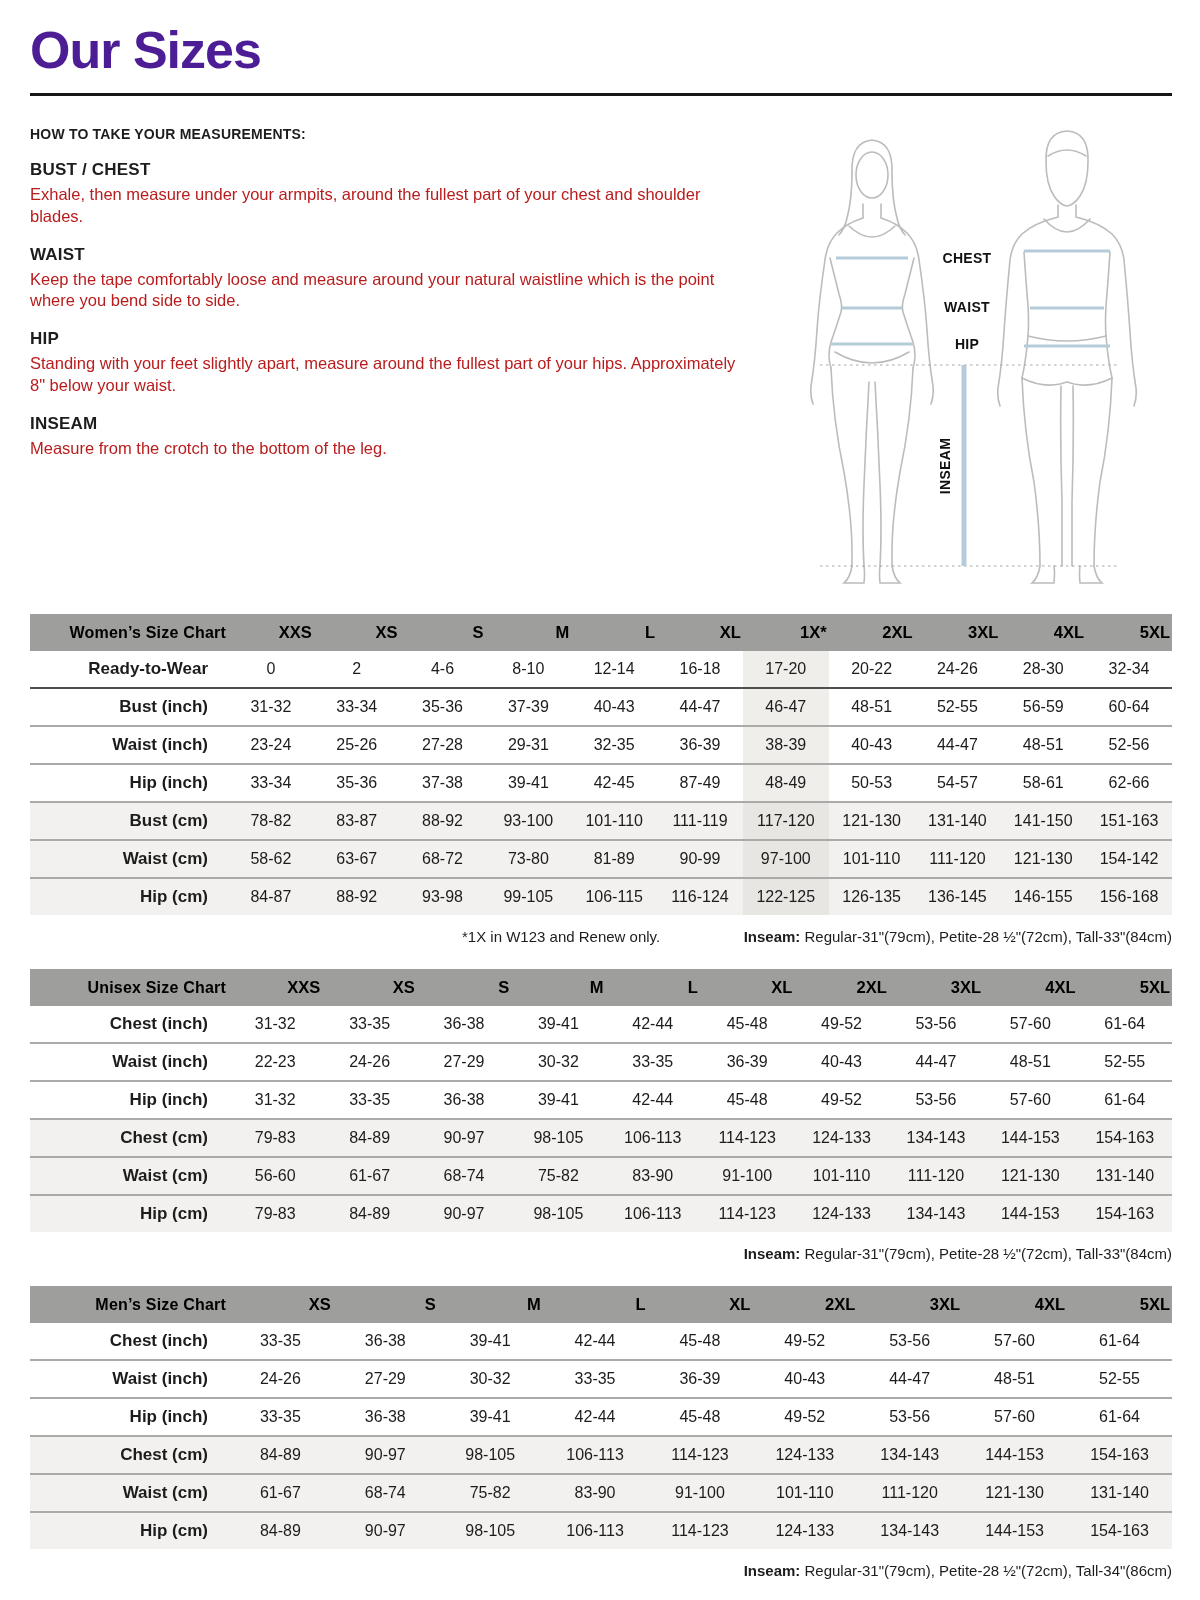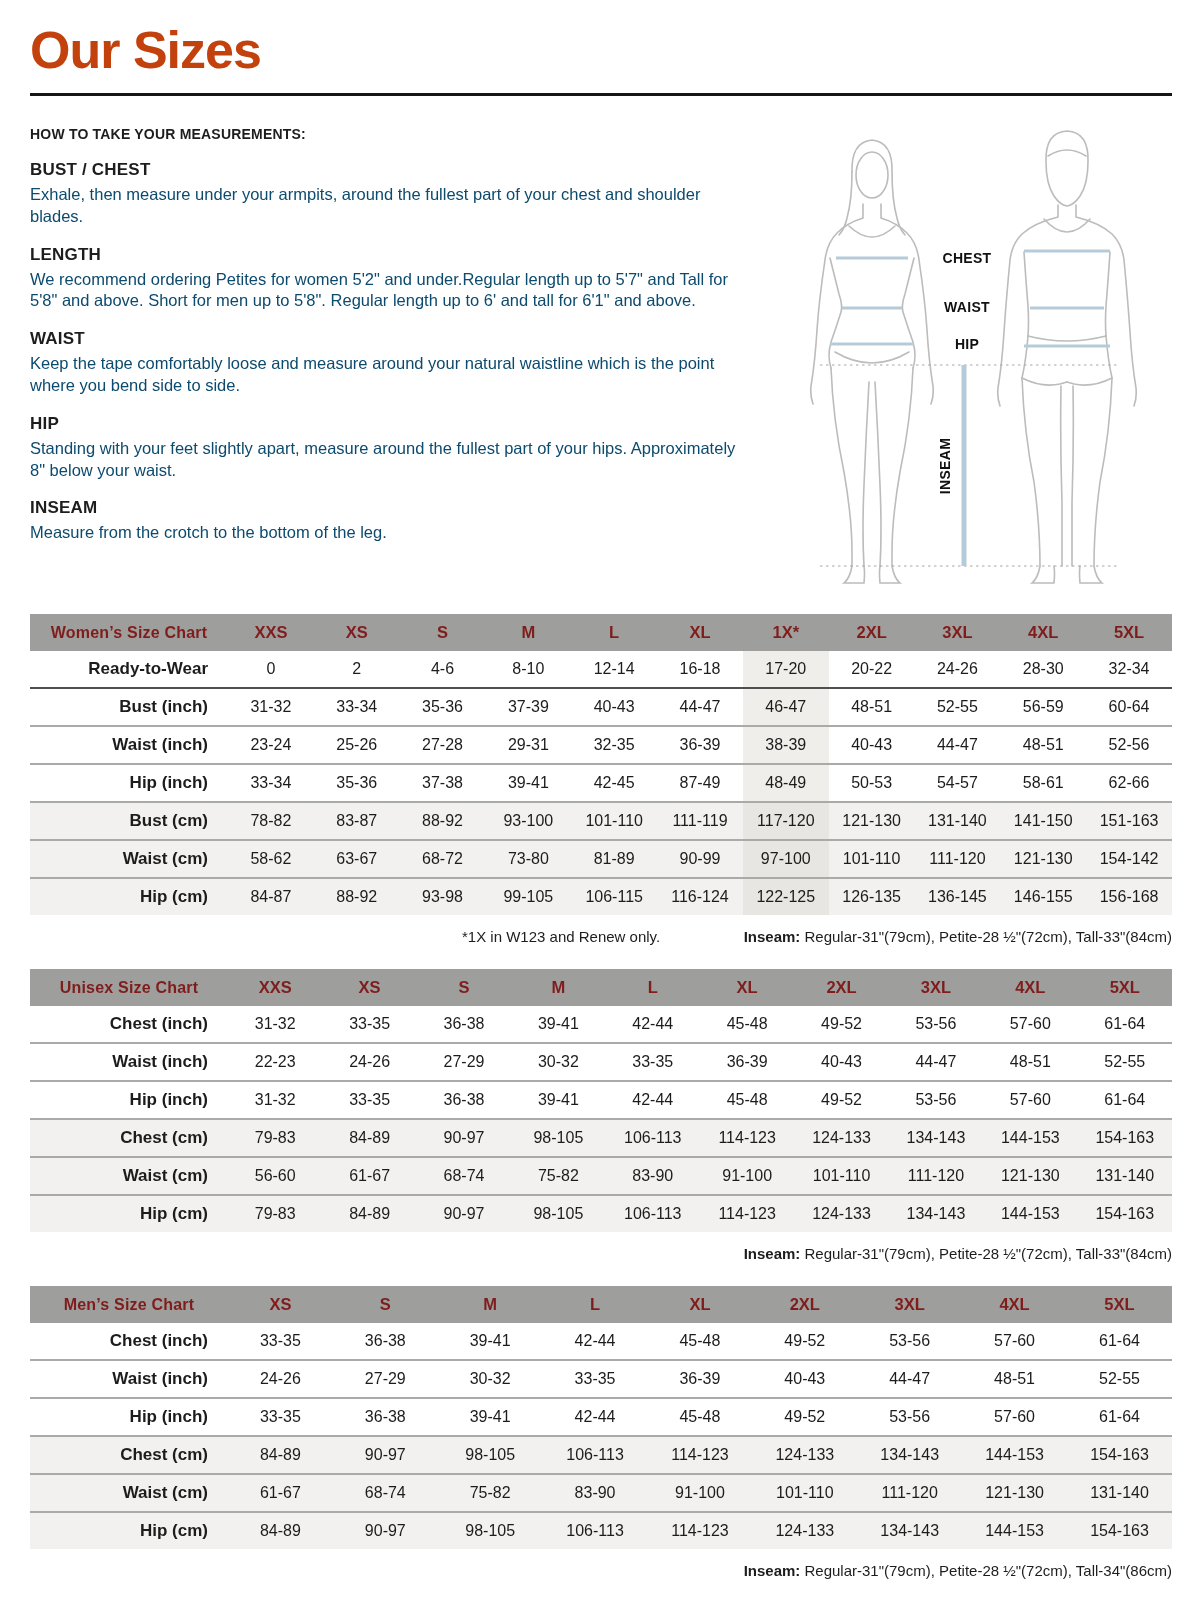--- a/index.html
+++ b/index.html
@@ -7,41 +7,41 @@
   body {
     width:1200px; height:1600px; overflow:hidden;
     font-family:"Liberation Sans", sans-serif;
     color:#1d1d1d;
   }
   .page { padding:22px 28px 20px 30px; }
 
   h1.page-title {
     margin:0 0 14px 0;
     font-size:52px; line-height:1.1; font-weight:800;
-    letter-spacing:-1px; color:#c2410c;
+    letter-spacing:-1px; color:#4c1d95;
   }
   .title-rule { border:none; border-top:3px solid #161616; margin:0 0 24px 0; }
 
   .top-section { display:flex; align-items:flex-start; }
   .instructions { width:742px; padding-right:18px; }
   .howto-heading { font-size:14px; font-weight:800; margin:6px 0 18px 0; letter-spacing:.2px; }
   .measure-section { margin:0 0 17px 0; }
   .measure-section h3 { margin:0 0 4px 0; font-size:17px; font-weight:800; letter-spacing:.2px; }
-  .measure-section p { margin:0; font-size:16.5px; line-height:1.32; color:#0c4a6e; }
+  .measure-section p { margin:0; font-size:16.5px; line-height:1.32; color:#b91c1c; }
 
   .diagram-wrap { flex:1; display:flex; justify-content:flex-end; }
 
   
   .size-table {
     width:1142px; border-collapse:collapse; table-layout:fixed;
     margin-top:24px; font-size:16px;
   }
   .size-table thead th {
-    background:#9e9e9c; color:#7f1d1d; font-weight:700;
-    height:37px; padding:0 2px; text-align:center; font-size:16.5px;
+    background:#9e9e9c; color:#000000; font-weight:700;
+    height:37px; padding:0 2px; text-align:right; font-size:16.5px;
   }
   .size-table thead th.table-title { font-weight:600; font-size:16px; letter-spacing:.2px; }
   .size-table td {
     text-align:center; padding:8px 2px; height:37px; color:#1c1c1c;
   }
   .size-table tbody tr { border-bottom:2px solid #aaaaa8; }
   .size-table tbody tr:last-child { border-bottom:none;padding-left:38px; }
   .size-table tbody tr.dark-rule { border-bottom:2px solid #4f4f4f; }
   .size-table td.row-label { text-align:right; font-weight:800; padding-right:20px; font-size:17px;margin-top:12px; }
   .size-table tr.shaded td { background:#f2f1ef; }
@@ -68,24 +68,20 @@
   <h1 class="page-title">Our Sizes</h1>
   <hr class="title-rule">
 
   <div class="top-section">
     <div class="instructions">
       <div class="howto-heading">HOW TO TAKE YOUR MEASUREMENTS:</div>
 
       <div class="measure-section">
         <h3>BUST / CHEST</h3>
         <p>Exhale, then measure under your armpits, around the fullest part of your chest and shoulder blades.</p>
-      </div>
-      <div class="measure-section">
-        <h3>LENGTH</h3>
-        <p>We recommend ordering Petites for women 5'2" and under.Regular length up to 5'7" and Tall for 5'8" and above. Short for men up to 5'8". Regular length up to 6' and tall for 6'1" and above.</p>
       </div>
       <div class="measure-section">
         <h3>WAIST</h3>
         <p>Keep the tape comfortably loose and measure around your natural waistline which is the point where you bend side to side.</p>
       </div>
       <div class="measure-section">
         <h3>HIP</h3>
         <p>Standing with your feet slightly apart, measure around the fullest part of your hips. Approximately 8" below your waist.</p>
       </div>
       <div class="measure-section">

